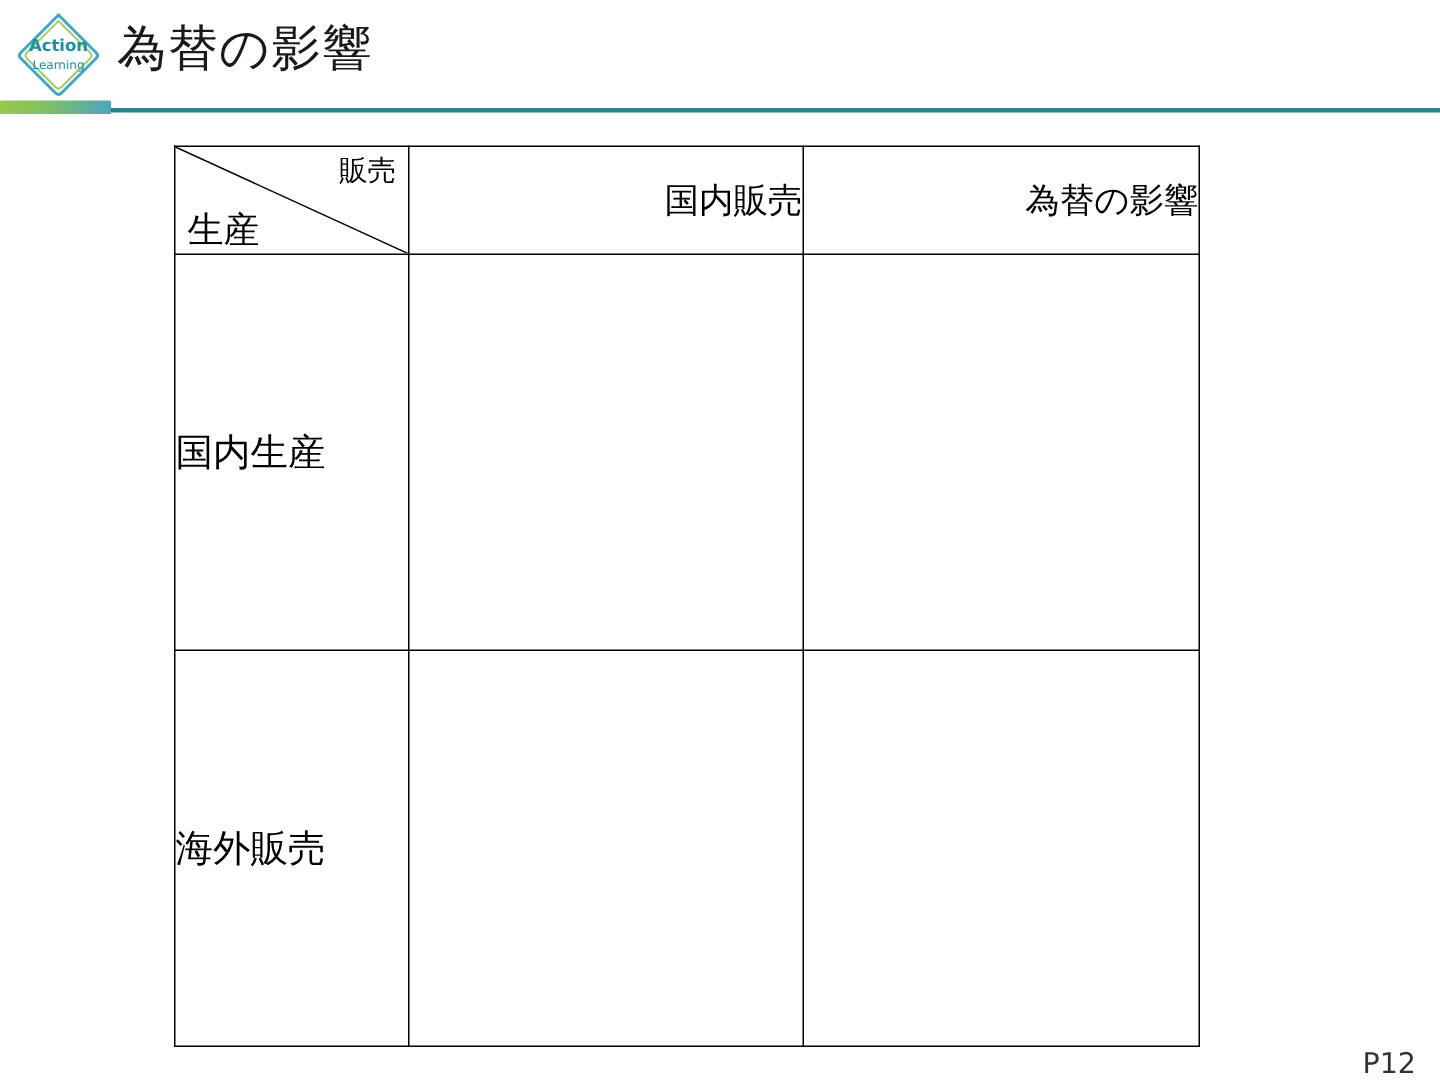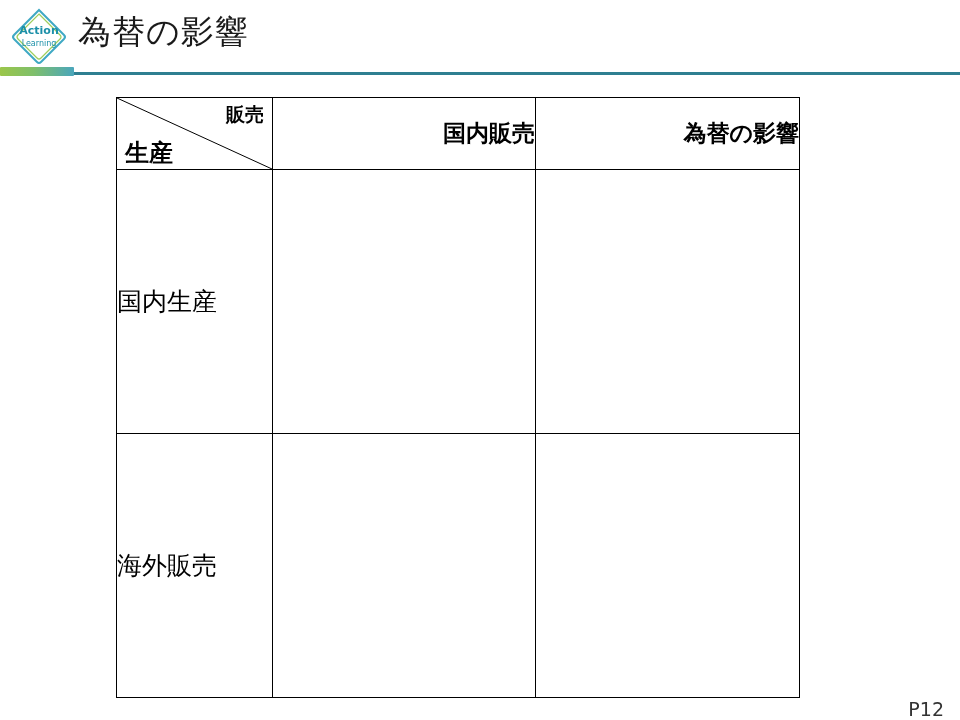--- a/index.html
+++ b/index.html
@@ -78,21 +78,21 @@
   .matrix td {
     border: 1px solid #000000;
     vertical-align: middle;
     padding: 0;
   }
 
   .col-head { width: 155px; }
   .col-a { width: 262px; }
   .col-b { width: 263px; }
 
-  .row-head { height: 72px; font-weight: bold; }
+  .row-head { height: 72px; }
   .row-body { height: 264px; }
 
   
   .corner {
     position: relative;
     overflow: hidden;
   }
   .corner .diag {
     position: absolute;
     left: 0;

